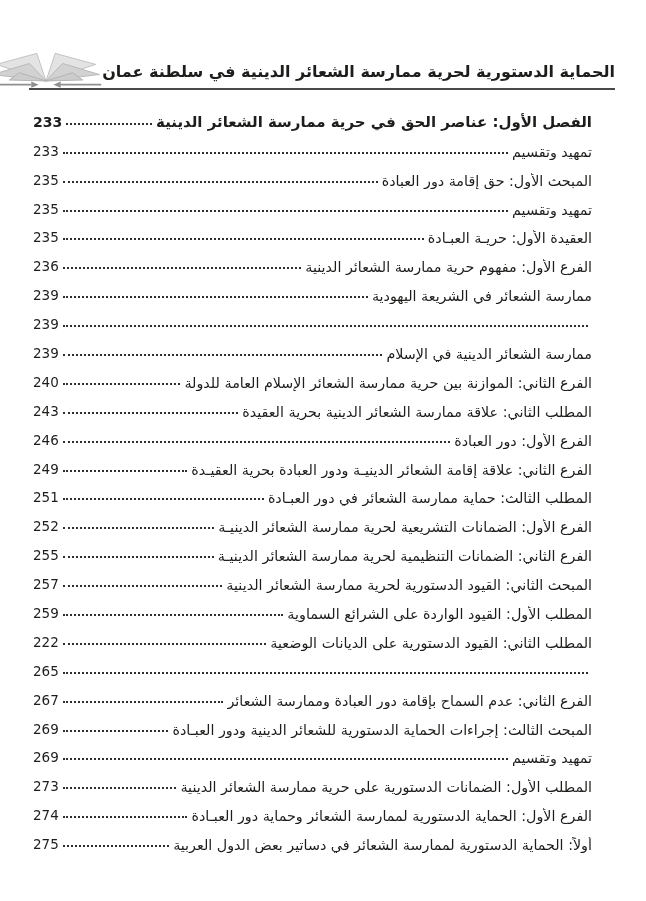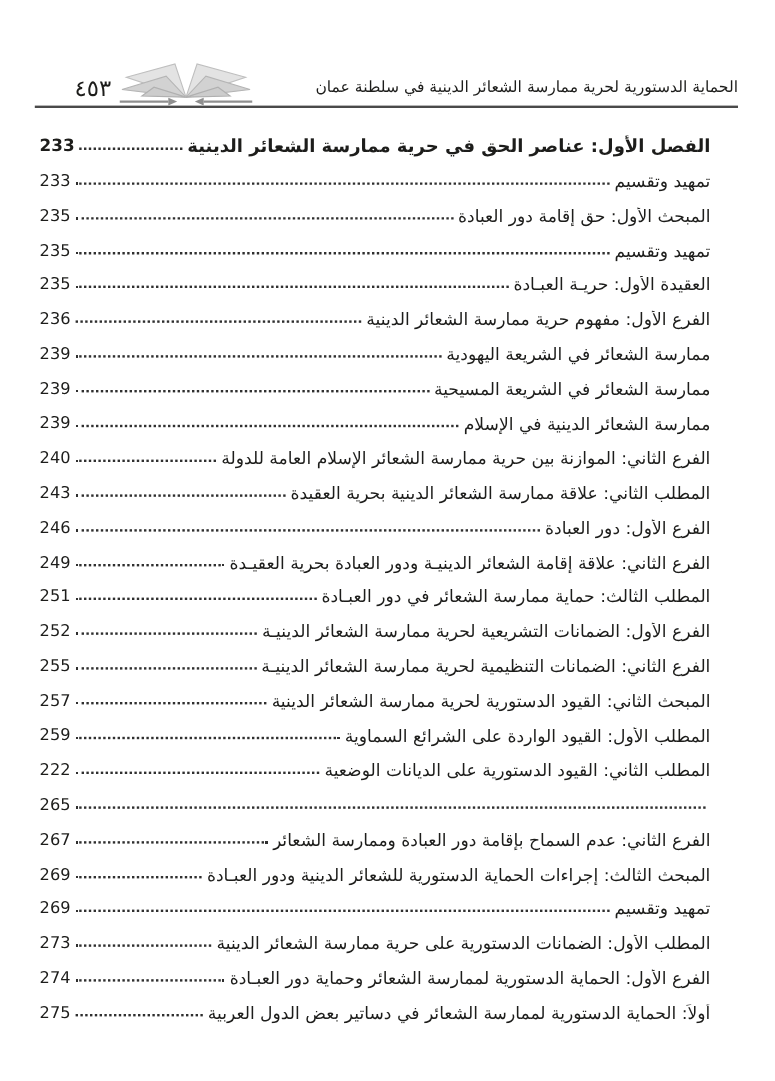--- a/index.html
+++ b/index.html
@@ -12,21 +12,21 @@
     color:#1d1d1b;
     overflow:hidden;
   }
   
   .header{
     position:absolute;top:48px;left:29px;right:31px;height:40px;
     border-bottom:2px solid #4a4a4a;
     display:flex;align-items:flex-end;
   }
   .header-title{
-    font-weight:normal;font-size:13px;
+    font-weight:bold;font-size:16px;
     padding-bottom:7px;white-space:nowrap;
   }
   .header-spacer{flex:1;}
   .book-icon{margin-bottom:-8px;margin-left:6px;}
   .page-number{
     font-size:19px;padding-bottom:3px;letter-spacing:1px;margin-left:33px;
   }
   
   .toc{
     position:absolute;top:102px;right:54px;left:33px;
@@ -116,21 +116,20 @@
       <span class="toc-page">236</span>
     </div>
 
     <div class="toc-row">
       <span class="toc-label">ممارسة الشعائر في الشريعة اليهودية</span>
       <span class="toc-dots"></span>
       <span class="toc-page">239</span>
     </div>
 
     <div class="toc-row">
-      <span class="toc-label">ممارسة الشعائر في الشريعة المسيحية</span>
       <span class="toc-dots"></span>
       <span class="toc-page">239</span>
     </div>
 
     <div class="toc-row">
       <span class="toc-label">ممارسة الشعائر الدينية في الإسلام</span>
       <span class="toc-dots"></span>
       <span class="toc-page">239</span>
     </div>
 

